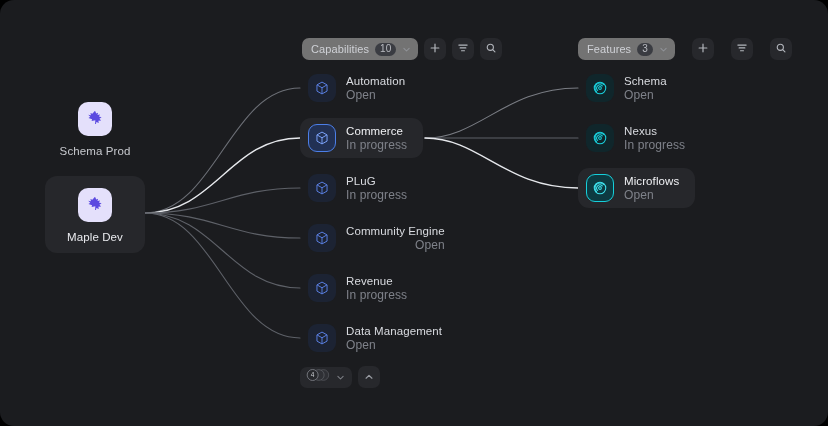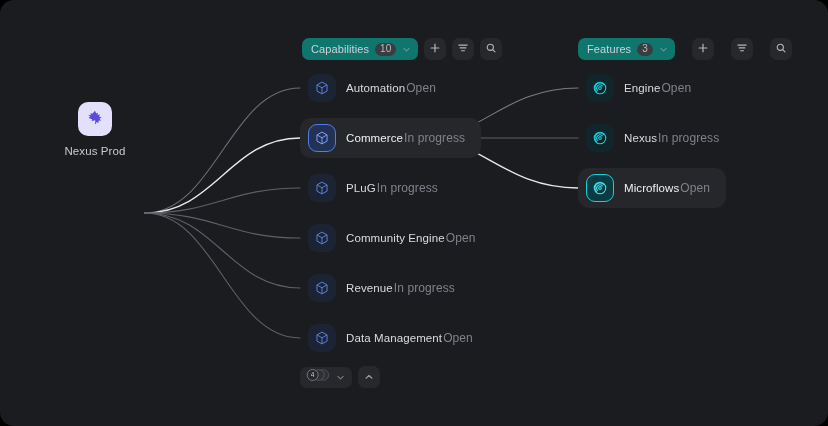--- a/index.html
+++ b/index.html
@@ -69,21 +69,21 @@
     align-items: center;
     gap: 6px;
   }
   .chip {
     display: flex;
     align-items: center;
     gap: 6px;
     height: 22px;
     padding: 0 7px 0 9px;
     border-radius: 7px;
-    background: #0f766e;
+    background: #737373;
     cursor: pointer;
     text-align: center;
   }
   .chip-label {
     font-size: 11px;
     color: #cfd1d6;
     letter-spacing: .1px;
   }
   .chip-count {
     font-size: 10px;
@@ -141,21 +141,21 @@
     background: #10262b;
     border: 1px solid transparent;
   }
   .node.selected .tile-feat {
     background: #0d3a41;
     border: 1.4px solid #16d0db;
   }
 
   .node-text {
     display: flex;
-    flex-direction: row;
+    flex-direction: column;
     gap: 1px;
     white-space: nowrap;
   }
   .node-title {
     font-size: 11.5px;
     color: #d9dbe0;
     letter-spacing: .1px;
     line-height: 13px;
   }
   .node.selected .node-title { color: #f0f1f4; }
@@ -205,23 +205,31 @@
       <path d="M425,138 C480,138 505,188 578,188" stroke="#e6e8ec" stroke-width="1.4"></path>
     </g>
   </svg>
 
   <div class="source-node" style="left:45px; top:90px;">
     <span class="leaf-tile">
       <svg width="20" height="20" viewBox="0 0 24 24" aria-hidden="true">
         <path fill="#5b4ae0" d="M12 2.2l1.5 3.3 2.2-.9-.7 2.6 3.2-.5-1.6 2.2 3.3 1.1-2.6 1.6 2.1 2.1-3.4.5.6 2.6-3-1.1-.4 2.4h-1.1l.3-4.7-4.5.9.6-1.9-4.3-1.6 2.1-1.6-2.4-2.2 3.3.4-.7-2.6 2.3.9z"></path>
       </svg>
     </span>
-    <span class="source-label">Nexus Prod</span>
-  </div>
-
+    <span class="source-label">Schema Prod</span>
+  </div>
+
+  <div class="source-node selected" style="left:45px; top:176px;">
+    <span class="leaf-tile">
+      <svg width="20" height="20" viewBox="0 0 24 24" aria-hidden="true">
+        <path fill="#5b4ae0" d="M12 2.2l1.5 3.3 2.2-.9-.7 2.6 3.2-.5-1.6 2.2 3.3 1.1-2.6 1.6 2.1 2.1-3.4.5.6 2.6-3-1.1-.4 2.4h-1.1l.3-4.7-4.5.9.6-1.9-4.3-1.6 2.1-1.6-2.4-2.2 3.3.4-.7-2.6 2.3.9z"></path>
+      </svg>
+    </span>
+    <span class="source-label">Maple Dev</span>
+  </div>
 
 
   <div class="col-toolbar" style="left:302px; top:38px;">
     <div class="chip">
       <span class="chip-label">Capabilities</span>
       <span class="chip-count">10</span>
       <span class="chev">
         <svg width="9" height="9" viewBox="0 0 12 12">
             <path d="M2.5 4.5L6 8l3.5-3.5" fill="none" stroke="#9a9da4" stroke-width="1.4" stroke-linecap="round" stroke-linejoin="round"></path>
           </svg>
@@ -366,21 +374,21 @@
   <div class="node" style="left:578px; top:68px;">
     <span class="node-tile tile-feat">
       <svg width="16" height="16" viewBox="0 0 20 20">
           <circle cx="10" cy="10" r="7.2" fill="none" stroke="#1ad0dd" stroke-width="1.3"></circle>
           <path d="M5.6 14.4a6.2 6.2 0 018.8-8.8" fill="none" stroke="#1ad0dd" stroke-width="1.3" stroke-linecap="round"></path>
           <path d="M7.1 13.1a4.1 4.1 0 015.8-5.8" fill="none" stroke="#1ad0dd" stroke-width="1.3" stroke-linecap="round"></path>
           <circle cx="10" cy="10" r="1.7" fill="none" stroke="#1ad0dd" stroke-width="1.3"></circle>
         </svg>
     </span>
     <span class="node-text">
-      <span class="node-title">Engine</span>
+      <span class="node-title">Schema</span>
       <span class="node-status">Open</span>
     </span>
   </div>
 
   <div class="node" style="left:578px; top:118px;">
     <span class="node-tile tile-feat">
       <svg width="16" height="16" viewBox="0 0 20 20">
           <circle cx="10" cy="10" r="7.2" fill="none" stroke="#1ad0dd" stroke-width="1.3"></circle>
           <path d="M5.6 14.4a6.2 6.2 0 018.8-8.8" fill="none" stroke="#1ad0dd" stroke-width="1.3" stroke-linecap="round"></path>
           <path d="M7.1 13.1a4.1 4.1 0 015.8-5.8" fill="none" stroke="#1ad0dd" stroke-width="1.3" stroke-linecap="round"></path>

